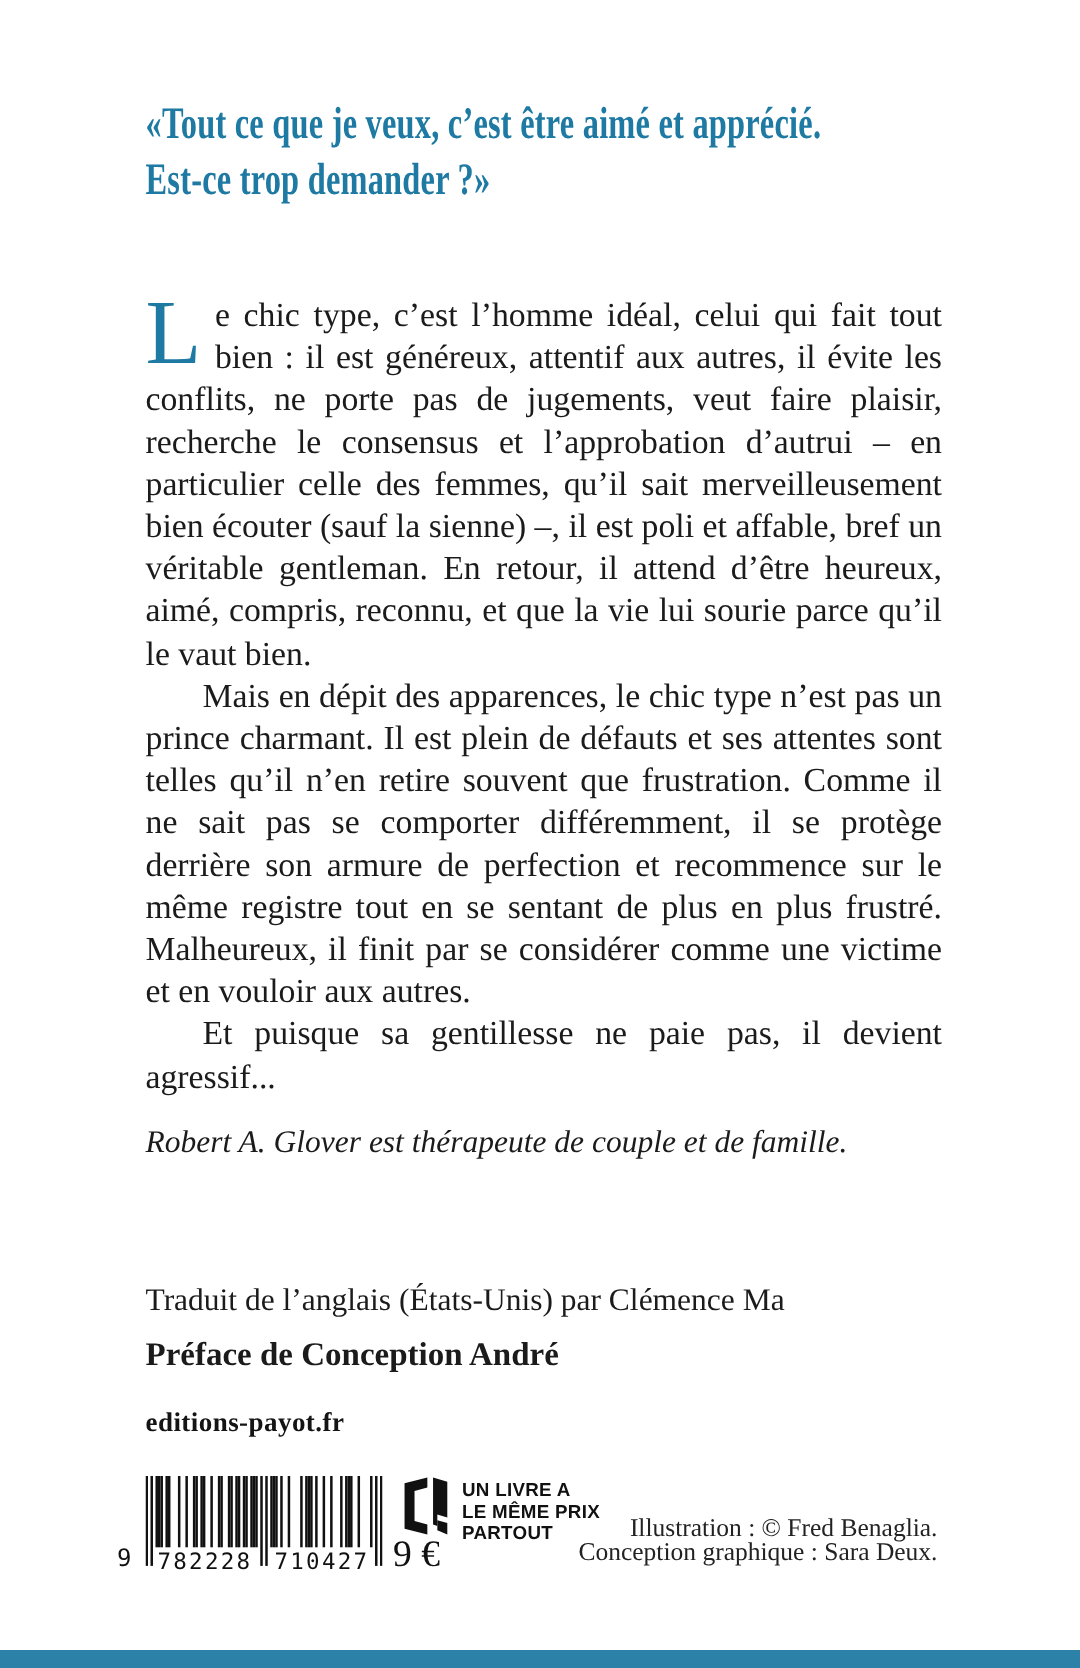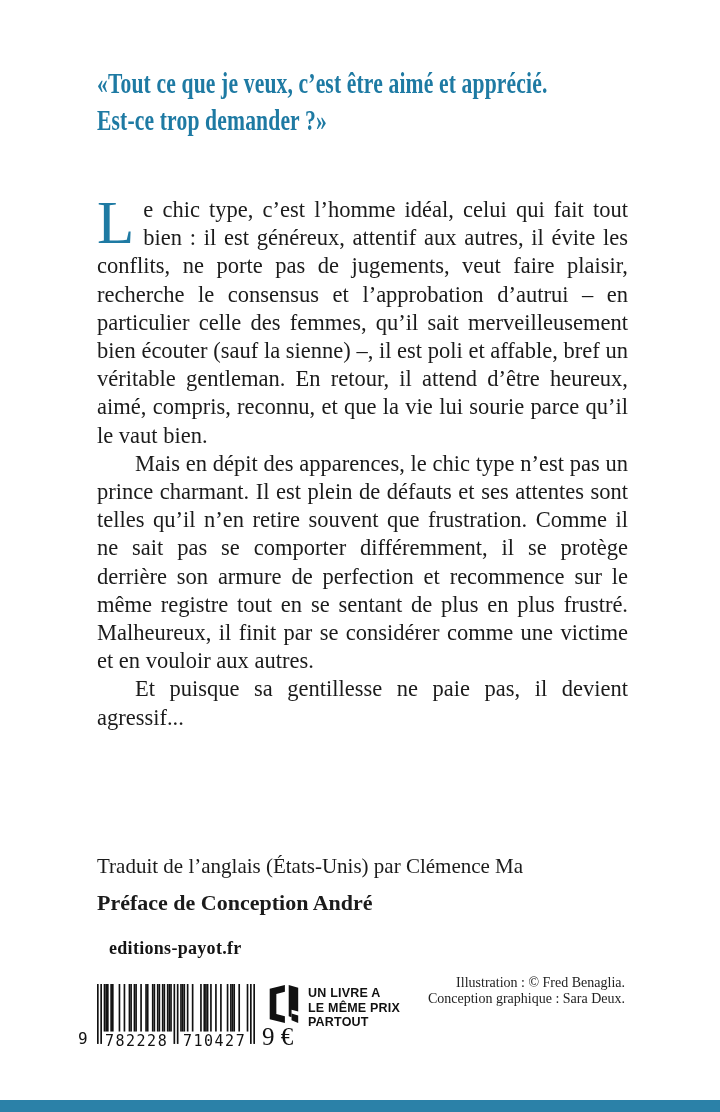--- a/index.html
+++ b/index.html
@@ -39,21 +39,21 @@
 
   .translation-block{
     position:absolute;left:97px;top:850px;width:540px;
     font-size:21px;color:#1b1b1b;
   }
   .translation-block p{margin:4px 0 11px 0;}
   .translation-block .preface{font-weight:bold;font-size:22px;}
 
   .website{
     position:absolute;left:97px;top:938px;
-    font-weight:bold;font-size:18px;letter-spacing:0.3px;color:#141414;margin-left:12px;
+    font-weight:bold;font-size:18px;letter-spacing:0.3px;color:#141414;
   }
 
   
   .barcode-wrap{position:absolute;left:97px;top:984px;width:158px;height:64px;}
   .barcode-wrap svg{display:block;width:158px;height:62px;fill:#111;}
   .ean-lead{
     position:absolute;left:-19px;bottom:0px;
     font-family:"DejaVu Sans Mono", monospace;font-size:16px;color:#111;
   }
   .ean-groups{position:absolute;left:0;bottom:-1px;width:158px;height:17px;padding-left:20px;}
@@ -71,22 +71,22 @@
 
   
   .price-logo-icon{position:absolute;left:264px;top:983px;width:38px;height:42px;}
   .price-logo-text{
     position:absolute;left:308px;top:986px;
     font-family:"Liberation Sans", sans-serif;font-weight:bold;
     font-size:12.5px;line-height:14.5px;letter-spacing:0.2px;color:#111;
   }
 
   .design-credits{
-    position:absolute;right:95px;top:975px;text-align:right;
-    font-size:14px;line-height:15.5px;color:#222;
+    position:absolute;right:95px;top:1011px;text-align:right;
+    font-size:17px;line-height:15.5px;color:#222;
   }
 
   .bottom-bar{
     position:absolute;left:0;bottom:0;width:720px;height:12px;
     background:#2b81a8;
   }
 </style>
 </head>
 <body>
 
@@ -96,20 +96,21 @@
     <div>«Tout ce que je veux, c’est être aimé et apprécié.</div>
     <div>Est-ce trop demander ?»</div>
   </div>
 
   <div class="body-text">
     <p><span class="dropcap">L</span><span>e chic type, c’est l’homme idéal, celui qui fait tout bien : il est généreux, attentif aux autres, il évite les conflits, ne porte pas de jugements, veut faire plaisir, recherche le consensus et l’approbation d’autrui – en particulier celle des femmes, qu’il sait merveilleusement bien écouter (sauf la sienne) –, il est poli et affable, bref un véritable gentleman. En retour, il attend d’être heureux, aimé, compris, reconnu, et que la vie lui sourie parce qu’il le vaut bien.</span></p>
     <p class="indented">Mais en dépit des apparences, le chic type n’est pas un prince charmant. Il est plein de défauts et ses attentes sont telles qu’il n’en retire souvent que frustration. Comme il ne sait pas se comporter différemment, il se protège derrière son armure de perfection et recommence sur le même registre tout en se sentant de plus en plus frustré. Malheureux, il finit par se considérer comme une victime et en vouloir aux autres.</p>
     <p class="indented">Et puisque sa gentillesse ne paie pas, il devient agressif...</p>
   </div>
 
+  <div class="author-note">Robert A. Glover est thérapeute de couple et de famille.</div>
 
   <div class="translation-block">
     <p>Traduit de l’anglais (États-Unis) par Clémence Ma</p>
     <p class="preface">Préface de Conception André</p>
   </div>
 
   <div class="website">editions-payot.fr</div>
 
   <div class="barcode-wrap">
     <svg viewBox="0 0 95 60" preserveAspectRatio="none">

